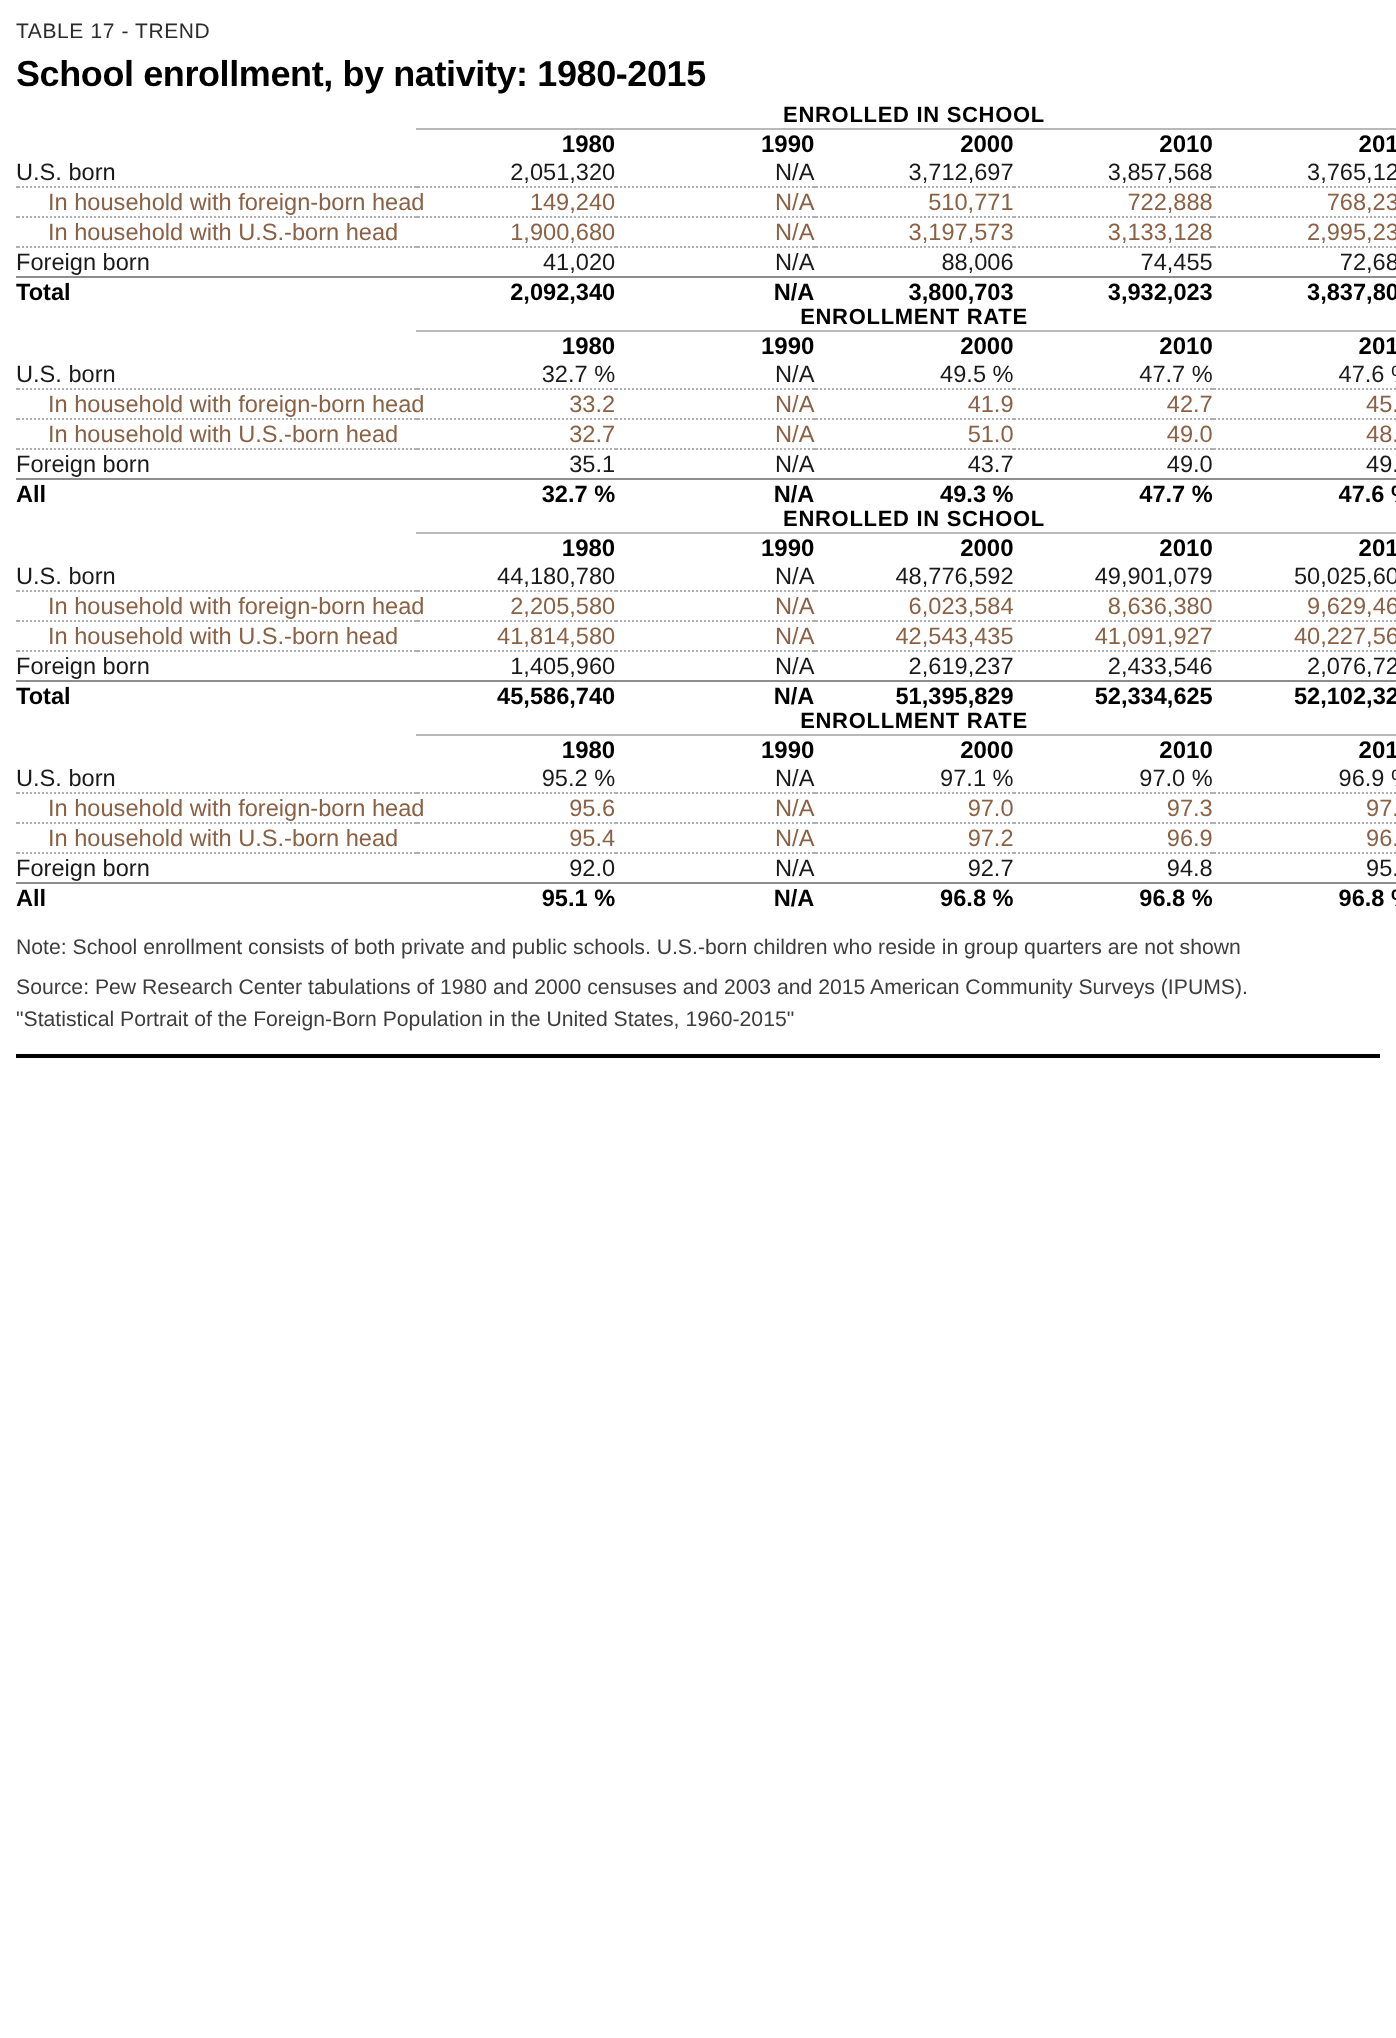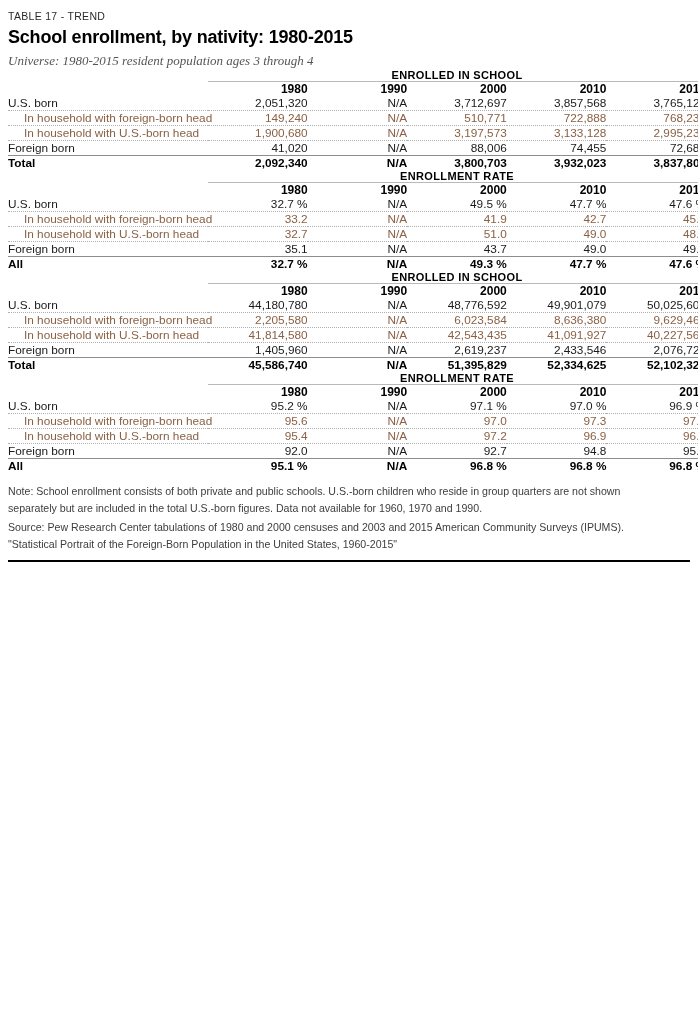--- a/index.html
+++ b/index.html
@@ -146,21 +146,20 @@
 </style>
 </head>
 <body>
 
 <div class="page">
 
   <div class="eyebrow">TABLE 17 - TREND</div>
   <h1 class="title">School enrollment, by nativity: 1980-2015</h1>
 
   <div id="sections-root">
-      <div class="universe">Universe: 1980-2015 resident population ages 3 through 4</div>
       <table class="t">
         <colgroup>
           <col class="c-label">
           <col class="c-y">
           <col class="c-y">
           <col class="c-y">
           <col class="c-y">
           <col class="c-y">
         </colgroup>
         <tbody>
@@ -384,21 +383,20 @@
             <td class="val">96.8 %</td>
             <td class="val">96.8 %</td>
           </tr>
         </tbody>
       </table>
     </div>
 
   <div class="notes">
     <div class="note-block">
       <div class="note-line">Note: School enrollment consists of both private and public schools. U.S.-born children who reside in group quarters are not shown</div>
-      <div class="note-line">separately but are included in the total U.S.-born figures. Data not available for 1960, 1970 and 1990.</div>
     </div>
     <div class="note-block">
       <div class="note-line">Source: Pew Research Center tabulations of 1980 and 2000 censuses and 2003 and 2015 American Community Surveys (IPUMS).</div>
       <div class="note-line">"Statistical Portrait of the Foreign-Born Population in the United States, 1960-2015"</div>
     </div>
     <div class="bottom-rule"></div>
   </div>
 
 </div>
 

